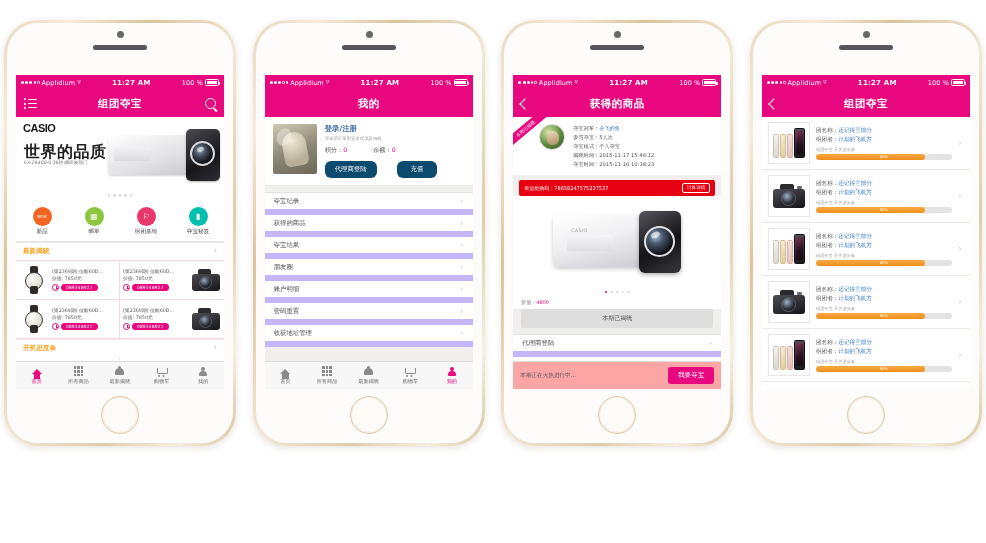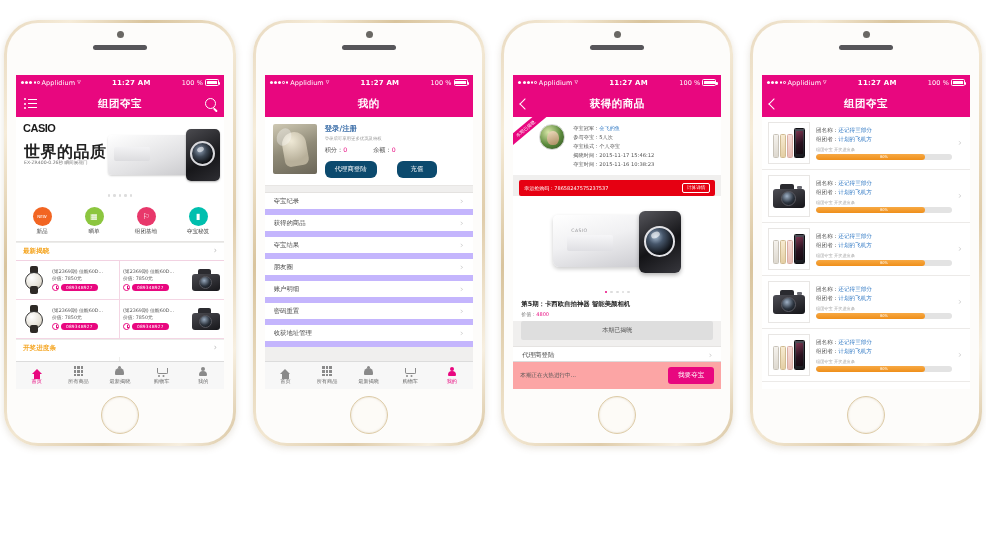--- a/index.html
+++ b/index.html
@@ -683,21 +683,20 @@
             </div>
           </div>
           <div class="dots-pager">
               <i></i>
               <i class="off"></i>
               <i class="off"></i>
               <i class="off"></i>
               <i class="off"></i>
             </div>
 
-          <div class="p3title">第5期：卡西欧自拍神器 智能美颜相机</div>
           <div class="p3price"><span>价值：</span><b>4800</b></div>
           <div class="graybtn">本期已揭晓</div>
 
           <div class="p3list">
             <div class="lrow">
                 <span class="lt">代理商登陆</span>
                 <span class="chev2">›</span>
               </div>
             <div class="lrow">
                 <span class="lt">往期纪录</span>

